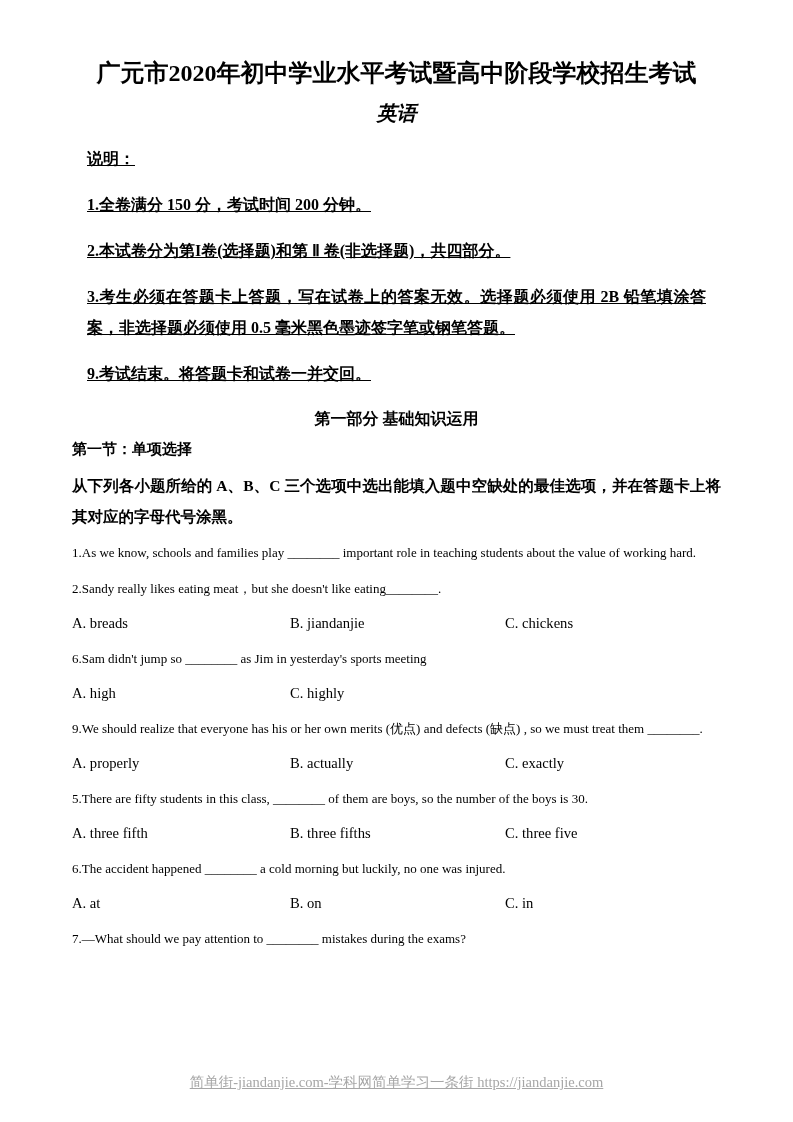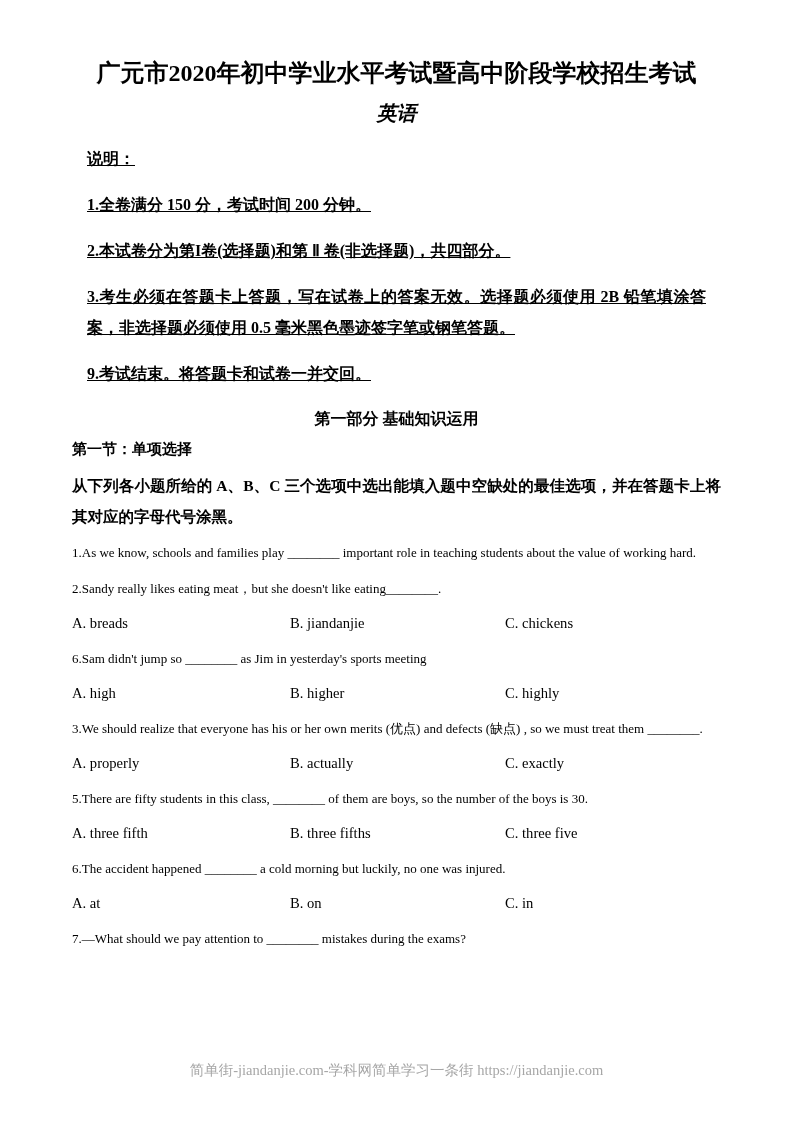--- a/index.html
+++ b/index.html
@@ -71,25 +71,26 @@
     grid-template-columns: 218px 215px 1fr;
     font-size: 14.6px;
     line-height: 30px;
     margin: 4px 0 2px 0;
   }
   .options span { display: block; }
   .footer {
     position: absolute;
     left: 0;
     right: 0;
-    bottom: 42px;
+    bottom: 30px;
     text-align: center;
     font-size: 14.5px;
     color: #a6a6a6;
     font-family: "Liberation Serif", serif;
+    text-decoration: underline;
   }
 </style>
 </head>
 <body>
 
 <div class="page">
 
   <h1 class="exam-title">广元市2020年初中学业水平考试暨高中阶段学校招生考试</h1>
   <h2 class="exam-subject">英语</h2>
 
@@ -115,27 +116,26 @@
       <span>A. breads</span>
       <span>B. jiandanjie</span>
       <span>C. chickens</span>
     </div>
   </div>
 
   <div class="question">
     <p class="stem">6.Sam didn't jump so ________ as Jim in yesterday's sports meeting</p>
     <div class="options">
       <span>A. high</span>
-      <span>B. higher</span>
       <span>C. highly</span>
     </div>
   </div>
 
   <div class="question">
-    <p class="stem">3.We should realize that everyone has his or her own merits (优点) and defects (缺点) , so we must treat them ________.</p>
+    <p class="stem">9.We should realize that everyone has his or her own merits (优点) and defects (缺点) , so we must treat them ________.</p>
     <div class="options">
       <span>A. properly</span>
       <span>B. actually</span>
       <span>C. exactly</span>
     </div>
   </div>
 
   <div class="question">
     <p class="stem">5.There are fifty students in this class, ________ of them are boys, so the number of the boys is 30.</p>
     <div class="options">

